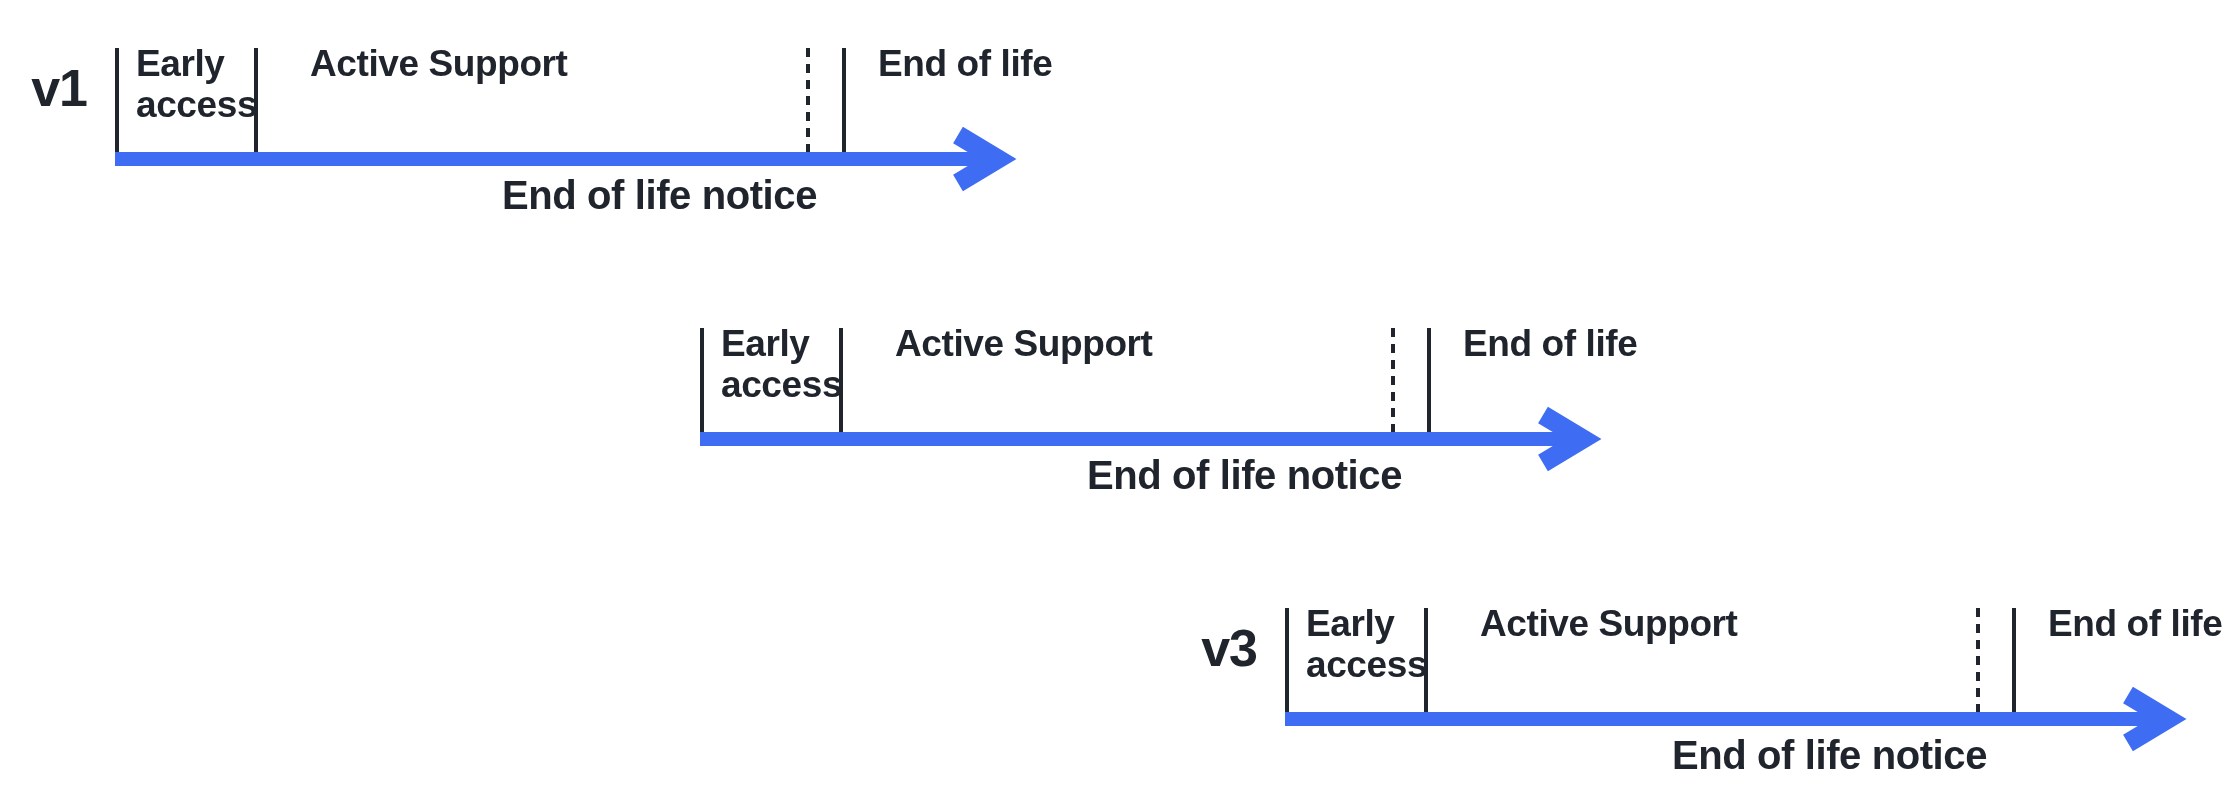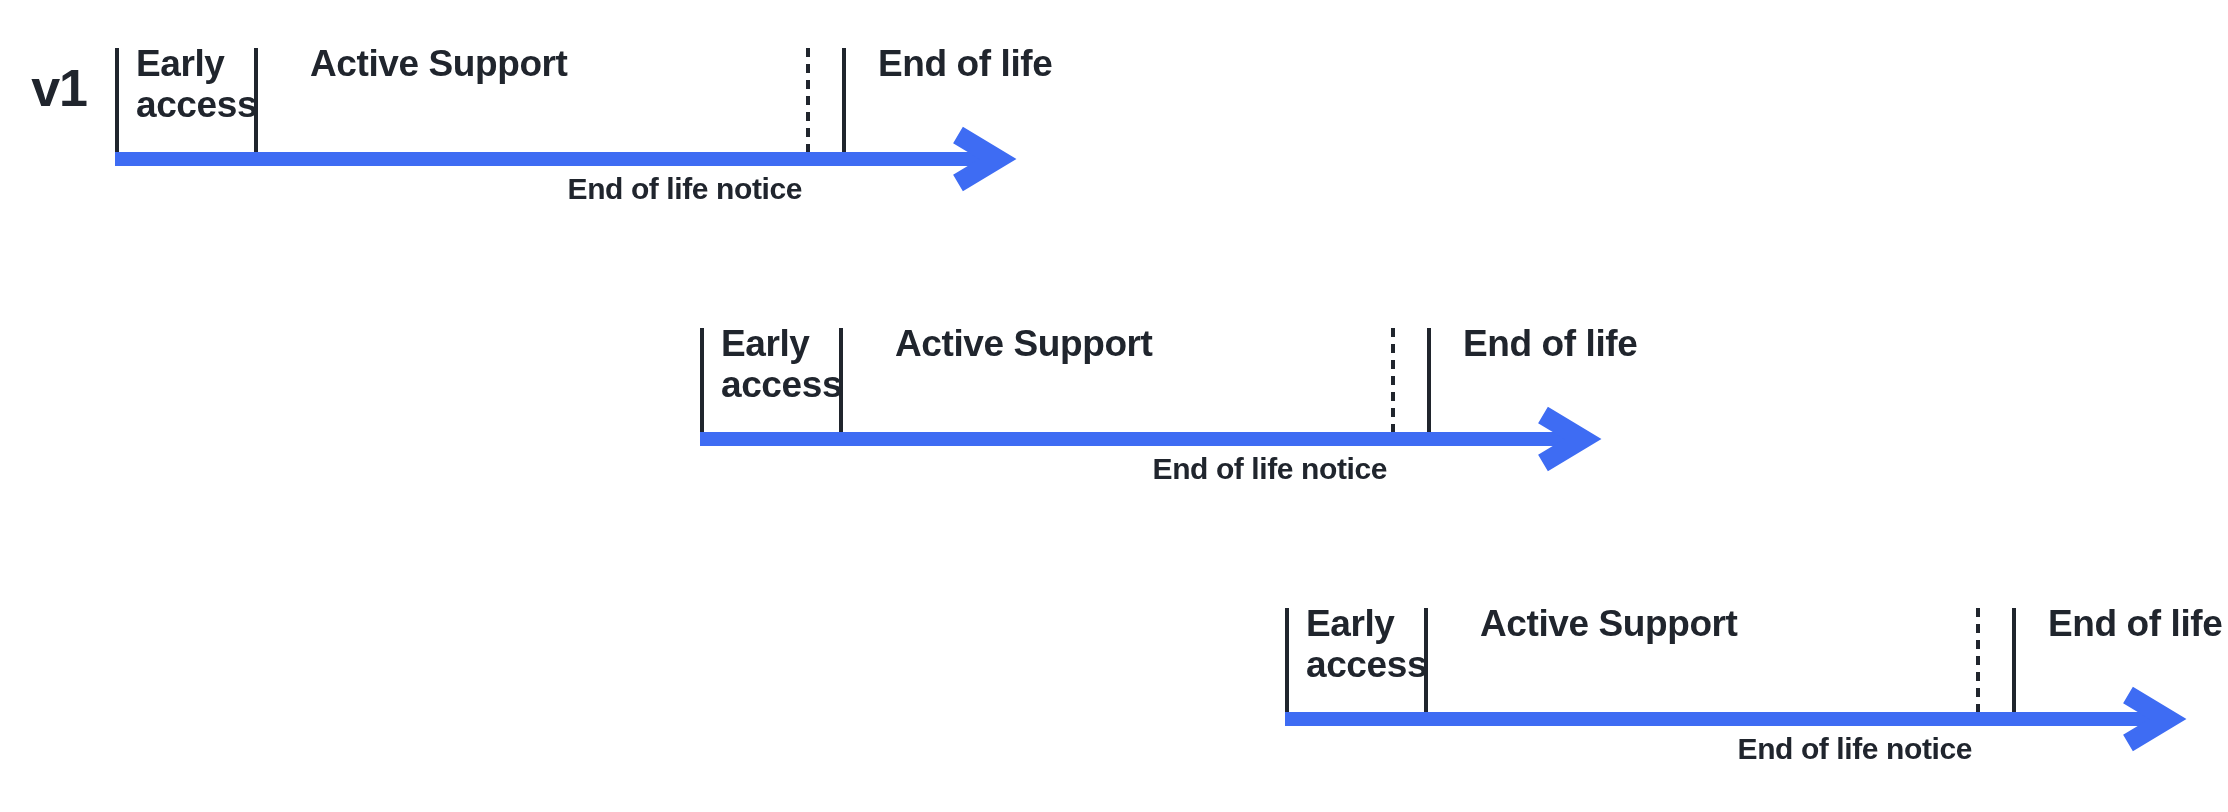--- a/index.html
+++ b/index.html
@@ -41,21 +41,21 @@
   .phase-early{left:19px;width:118px;}
   .phase-active{left:168px;width:430px;white-space:nowrap;margin-left:25px;}
   .phase-eol{left:745px;width:320px;white-space:nowrap;margin-left:16px;}
 
   .arrow-svg{position:absolute;left:-2px;top:70px;width:920px;height:92px;display:block;}
   .arrow-svg .bar{fill:var(--arrow);}
   .arrow-svg .head{fill:none;stroke:var(--arrow);stroke-width:19;stroke-linejoin:miter;stroke-linecap:butt;}
 
   .notice-label{
     position:absolute;left:385px;top:123px;width:300px;
-    font-size:30px;font-weight:700;line-height:1.2;
+    font-size:40px;font-weight:700;line-height:1.2;
     text-align:right;letter-spacing:-0.4px;color:var(--ink);white-space:nowrap;
   }
 
   .row-v1{left:117px;top:48px;}
   .row-v2{left:702px;top:328px;}
   .row-v3{left:1287px;top:608px;}
 </style>
 </head>
 <body>
 
@@ -86,20 +86,21 @@
     <div class="phase-label phase-active">Active Support</div>
     <div class="phase-label phase-eol">End of life</div>
     <svg class="arrow-svg" viewBox="0 0 920 92" aria-hidden="true">
       <rect class="bar" x="0" y="34" width="865" height="14"></rect>
       <polyline class="head" points="843,17 883,41 843,65"></polyline>
     </svg>
     <div class="notice-label">End of life notice</div>
   </div>
 
   <div class="timeline-row row-v3">
+    <div class="version-label">v3</div>
     <div class="tick t-start"></div>
     <div class="tick t-active"></div>
     <div class="dashed-line"></div>
     <div class="tick t-eol"></div>
     <div class="phase-label phase-early">Early access</div>
     <div class="phase-label phase-active">Active Support</div>
     <div class="phase-label phase-eol">End of life</div>
     <svg class="arrow-svg" viewBox="0 0 920 92" aria-hidden="true">
       <rect class="bar" x="0" y="34" width="865" height="14"></rect>
       <polyline class="head" points="843,17 883,41 843,65"></polyline>

